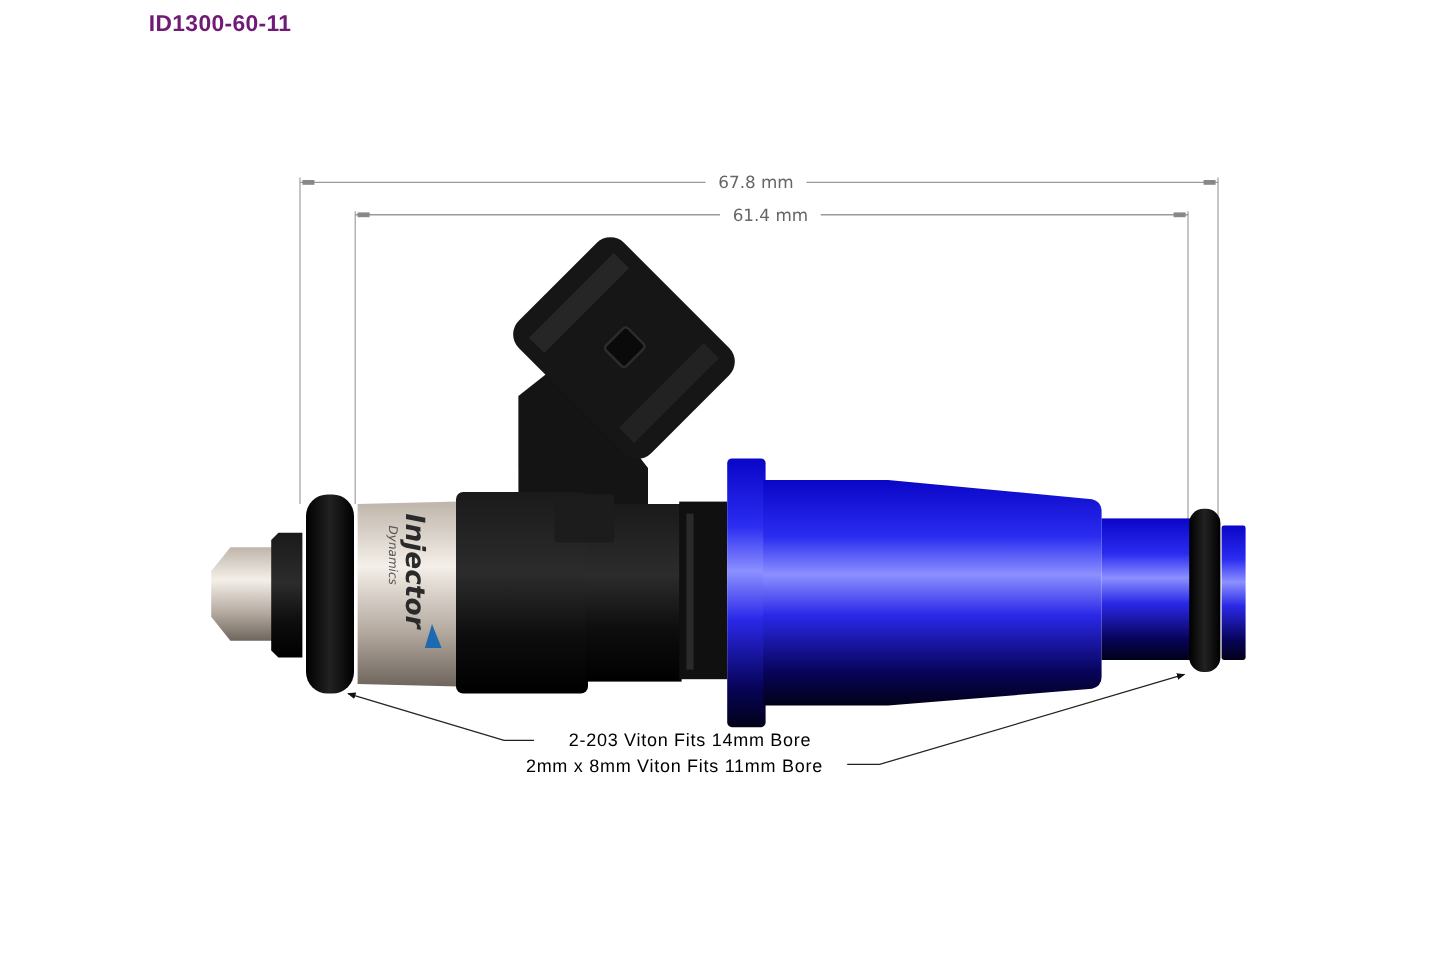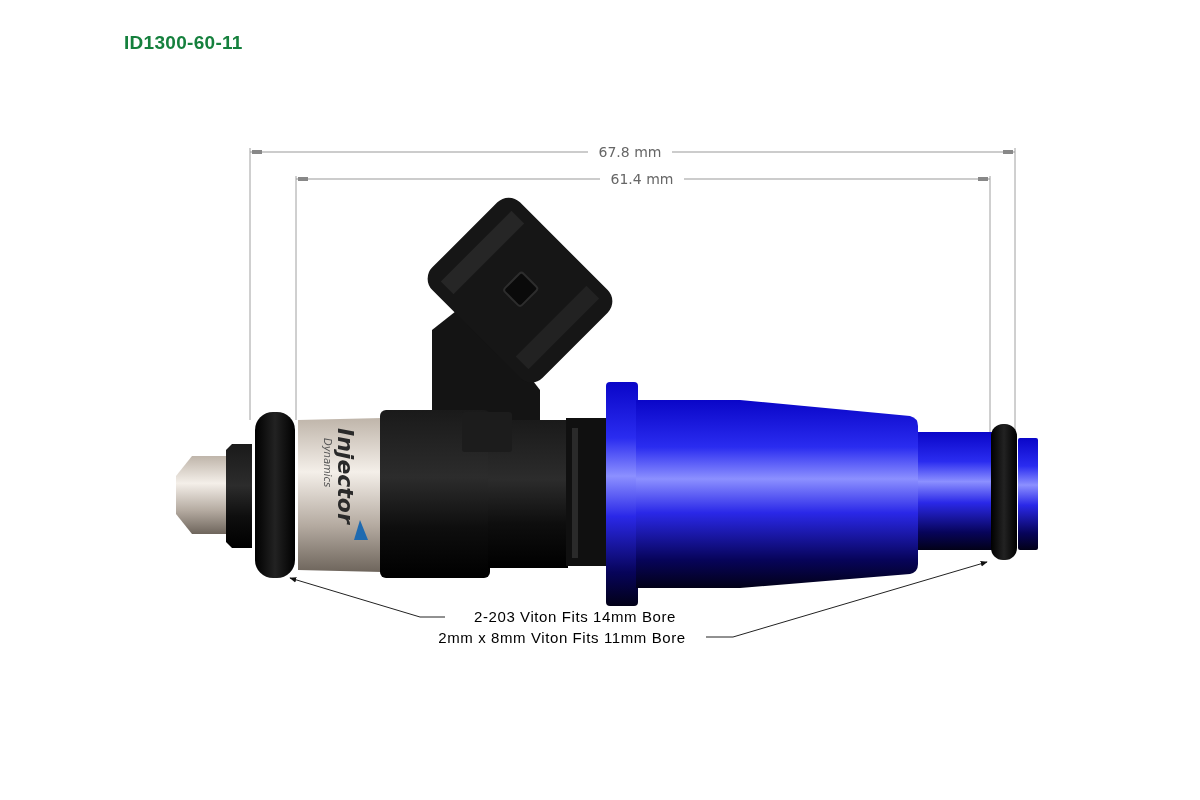--- a/index.html
+++ b/index.html
@@ -1,17 +1,17 @@
 <!DOCTYPE html>
 <html><head>
 <meta charset="utf-8">
 <style>
   html, body { margin:0; padding:0; background:#ffffff; }
   body { width:1200px; height:800px; position:relative; overflow:hidden; font-family:"Liberation Sans", sans-serif; }
-  .part-number { position:absolute; left:124px; top:32px; font-weight:bold; font-size:19px; color:#15803d; letter-spacing:0.3px; }
+  .part-number { position:absolute; left:124px; top:10px; font-weight:bold; font-size:19px; color:#701a75; letter-spacing:0.3px; }
   svg.diagram { position:absolute; left:0; top:0; }
   .dim-text { font-family:"DejaVu Sans", sans-serif; font-size:14px; fill:#666; }
   .note-text { font-family:"Liberation Sans", sans-serif; font-size:15px; fill:#000; letter-spacing:0.6px; }
 </style>
 </head>
 <body>
 
 <div class="part-number">ID1300-60-11</div>
 
 <svg class="diagram" width="1200" height="800" viewBox="0 0 1200 800">

